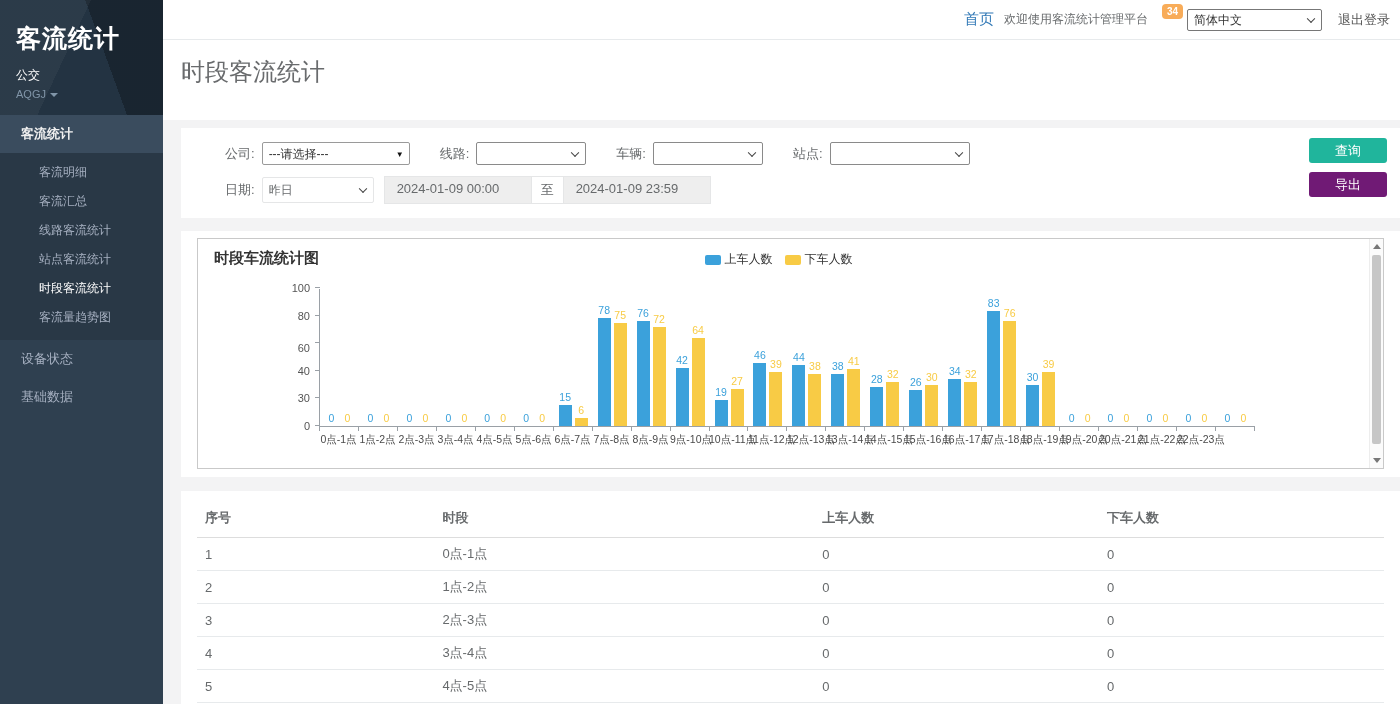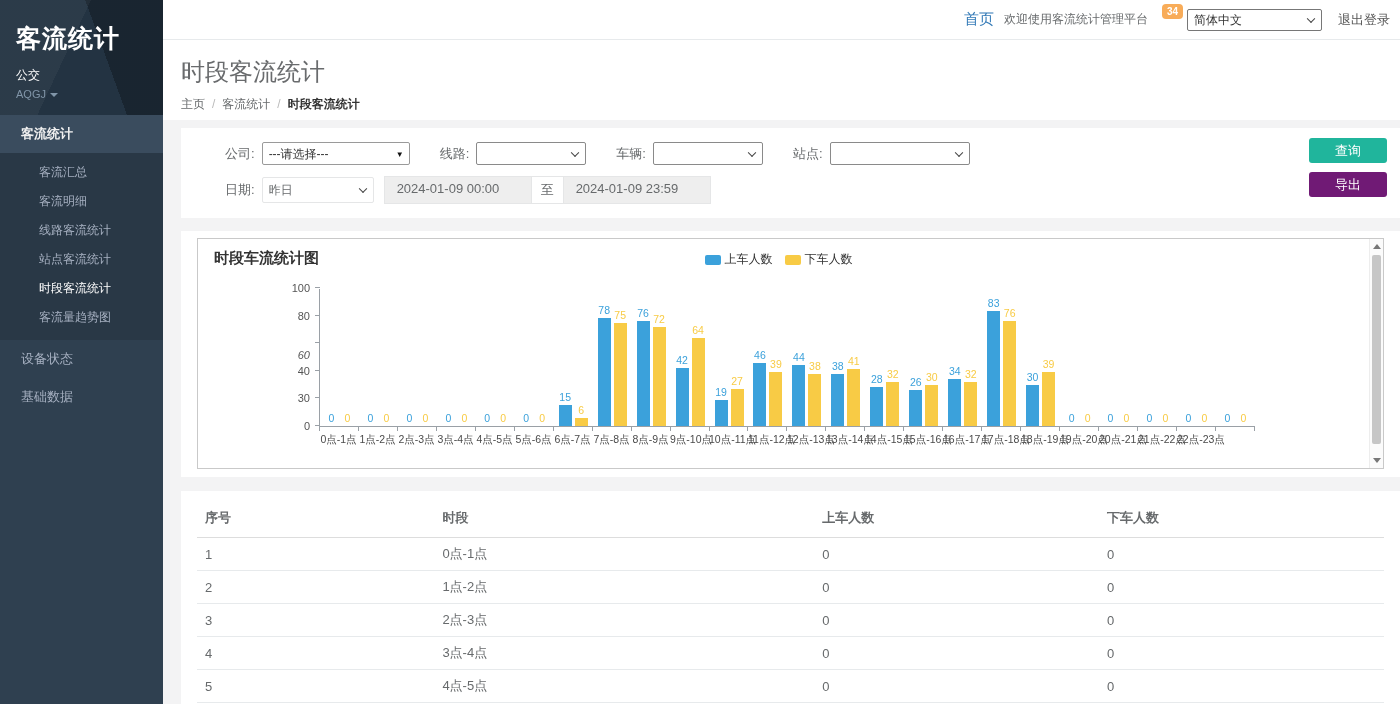--- a/index.html
+++ b/index.html
@@ -111,22 +111,22 @@
 
   <aside class="sidebar">
     <div class="logo-area">
       <div class="logo-title">客流统计</div>
       <div class="logo-org">公交</div>
       <div class="logo-user"><span>AQGJ</span><span class="caret"></span></div>
     </div>
     <nav>
       <div class="nav-parent active">客流统计</div>
       <div class="submenu">
+          <div class="subitem">客流明细</div>
           <div class="subitem">客流汇总</div>
-          <div class="subitem">客流明细</div>
           <div class="subitem">线路客流统计</div>
           <div class="subitem">站点客流统计</div>
           <div class="subitem active">时段客流统计</div>
           <div class="subitem">客流量趋势图</div>
         </div>
       <div class="nav-parent">设备状态</div>
       <div class="nav-parent">基础数据</div>
     </nav>
   </aside>
 
@@ -138,23 +138,20 @@
       <span class="count-badge">34</span>
       <span class="selwrap lang-sel">
         <select><option>简体中文</option></select>
         <span class="chev"></span>
       </span>
       <a class="logout-link">退出登录</a>
     </header>
 
     <div class="page-heading">
       <div class="page-title">时段客流统计</div>
-      <div class="breadcrumb">
-        <span class="crumb">主页</span><span class="sep">/</span><span class="crumb">客流统计</span><span class="sep">/</span><span class="crumb current">时段客流统计</span>
-      </div>
     </div>
 
     <div class="content">
 
       <div class="panel filter-panel">
         <div class="frow">
           <div class="fitem">
             <span class="flabel">公司:</span>
             <span class="selwrap">
               <select class="sel sel-company"><option>---请选择---</option></select>
@@ -217,21 +214,21 @@
               </div>
           </div>
           <div class="plot-wrap">
             <div class="plot">
                 <div class="ylab" style="bottom: 0px;">0</div>
                 <div class="ytick" style="bottom: 0px;"></div>
                 <div class="ylab" style="bottom: 27.6px;">30</div>
                 <div class="ytick" style="bottom: 27.6px;"></div>
                 <div class="ylab" style="bottom: 55.2px;">40</div>
                 <div class="ytick" style="bottom: 55.2px;"></div>
-                <div class="ylab" style="bottom: 71px; font-style: italic;">60</div>
+                <div class="ylab" style="bottom: 78px;">60</div>
                 <div class="ytick" style="bottom: 82.8px;"></div>
                 <div class="ylab" style="bottom: 110.4px;">80</div>
                 <div class="ytick" style="bottom: 110.4px;"></div>
                 <div class="ylab" style="bottom: 138px;">100</div>
                 <div class="ytick" style="bottom: 138px;"></div>
                 <div class="group">
                   <div class="barcol">
                     <div class="bval" style="color: rgb(59, 161, 219);">0</div>
                     <div class="bar" style="height: 0px; background: rgb(59, 161, 219);"></div>
                   </div>

